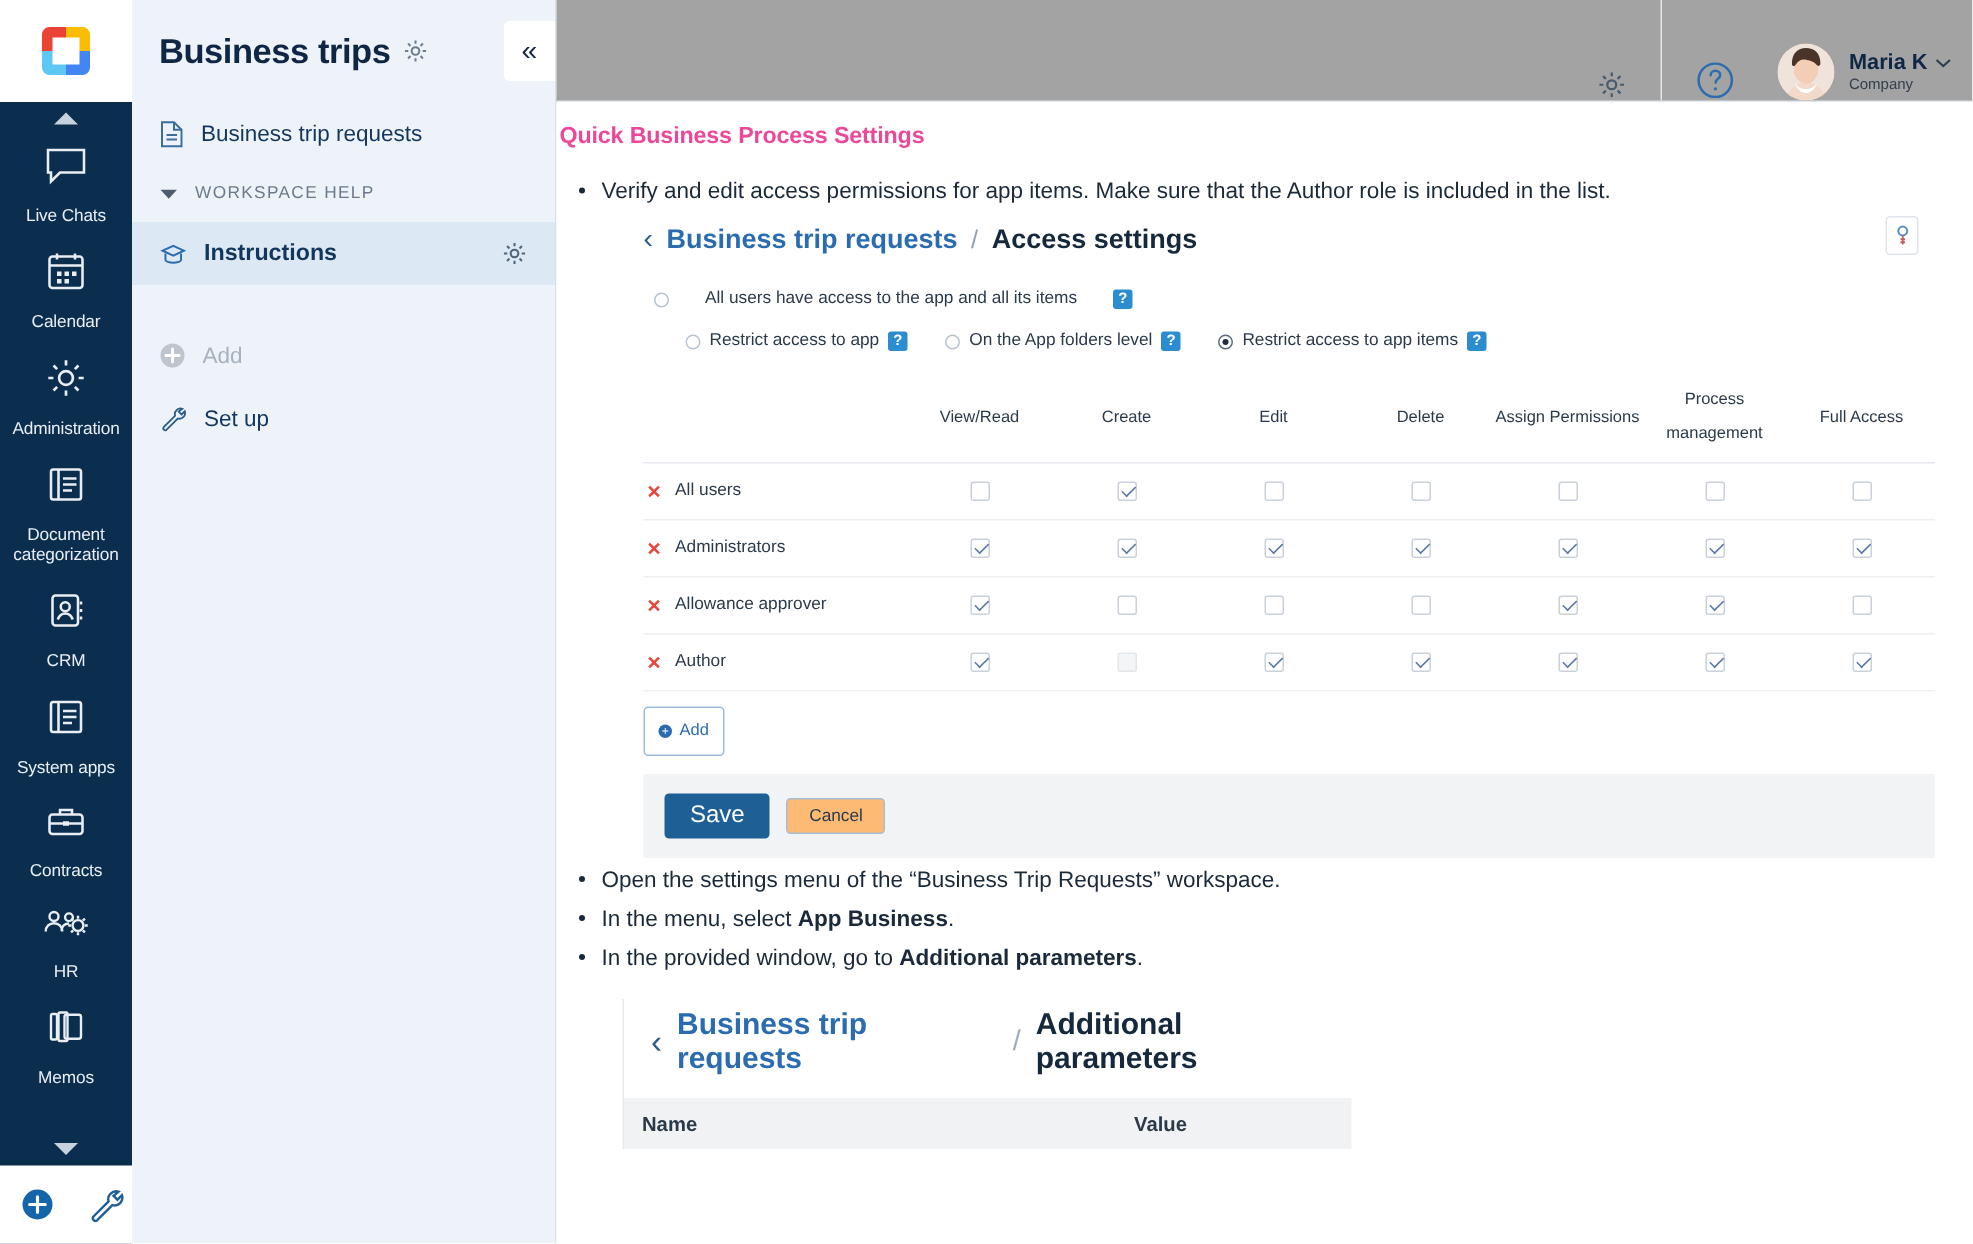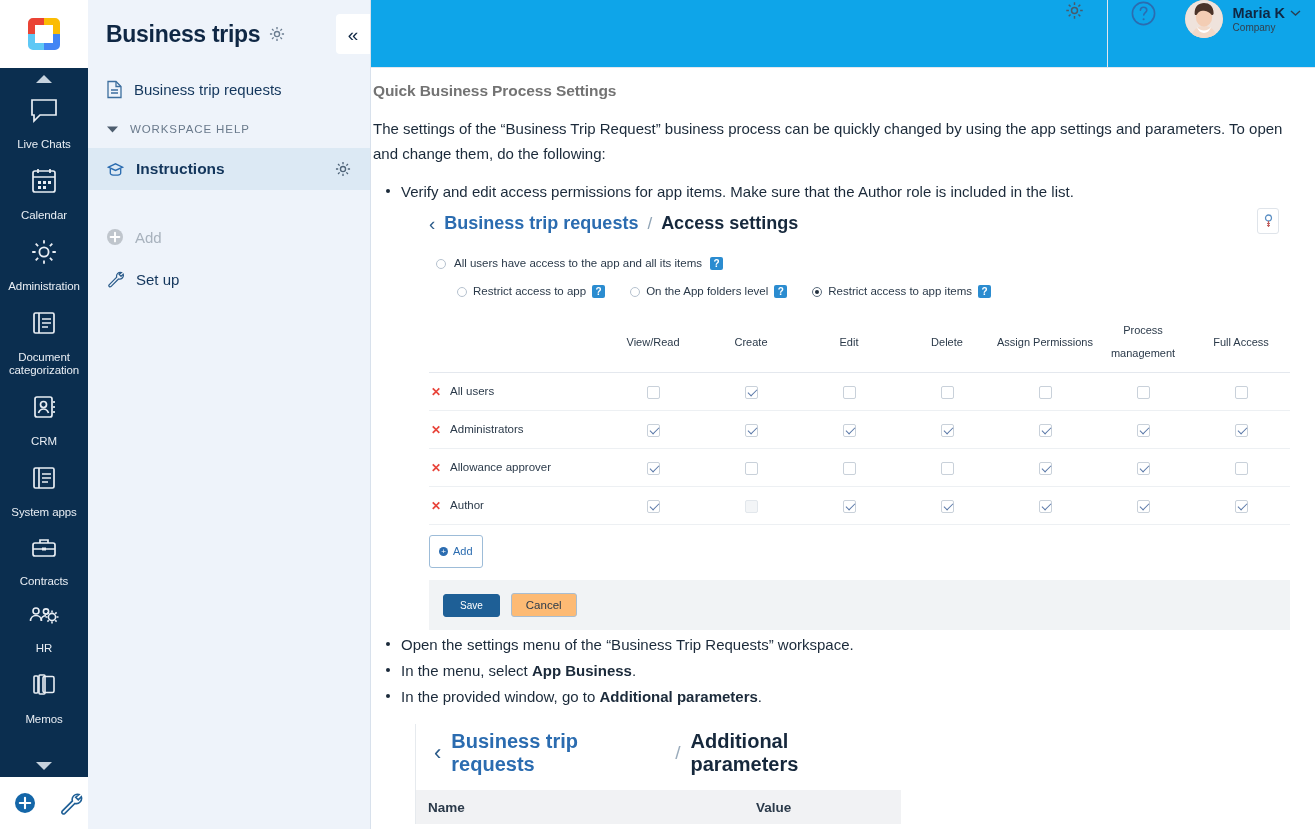--- a/index.html
+++ b/index.html
@@ -80,22 +80,22 @@
     background: #dce9f4;
   }
   .ws-item.active .ws-item-label { font-weight: bold; color: #13365c; font-size: 15.5px; }
   .ws-item .trailing { margin-left: auto; display: flex; cursor: pointer; }
   .ws-item.muted .ws-item-label { color: #a8b2bd; }
   .ws-gap { height: 26px; }
 
   
   .mainwrap { flex: 1 1 auto; display: flex; flex-direction: column; min-width: 0; }
   .topbar {
-    height: 68px; flex: 0 0 68px; background: #0ea5e9;
-    display: flex; align-items: flex-start; justify-content: flex-end;
+    height: 68px; flex: 0 0 68px; background: #a3a3a3;
+    display: flex; align-items: flex-end; justify-content: flex-end;
     border-bottom: 1px solid #e2e7ee;
     position: relative;
   }
   .top-gear { padding: 0 22px; display: flex; cursor: pointer; }
   .top-divider { width: 1px; height: 68px; background: #e2e7ee; }
   .top-help { padding: 0 22px; display: flex; cursor: pointer; }
   .user-box {
     display: flex; align-items: center; gap: 10px; padding-right: 14px; padding-left: 6px; cursor: pointer;
   }
   .avatar {
@@ -106,21 +106,21 @@
   .user-name { font-size: 14.5px; font-weight: bold; color: #0f2744; display: flex; align-items: center; gap: 5px; }
   .user-company { font-size: 10px; color: #32404f; }
 
   
   .content {
     flex: 1 1 auto; background: #ffffff; overflow: hidden;
     padding: 14px 0 0 0; position: relative;
   }
   .c-pad { padding: 0 16px 0 0; }
   h1.doc-title {
-    font-size: 15.5px; font-weight: bold; color: #737373;
+    font-size: 15.5px; font-weight: bold; color: #ec4899;
     margin: 0 0 16px 2px; letter-spacing: -0.1px;
   }
   p.doc-p {
     font-size: 15px; color: #1b2a3a; line-height: 25px;
     margin: 0 14px 14px 2px;
   }
   ul.doc-ul { list-style: none; margin: 0 0 0 2px; padding: 0; }
   ul.doc-ul > li {
     position: relative; padding-left: 28px; font-size: 15px; color: #1b2a3a;
     line-height: 23px; margin-bottom: 3px;
@@ -140,21 +140,21 @@
   .back-chevron { color: #2b5b8a; font-size: 19px; line-height: 1; }
   .crumb-link { font-size: 18px; font-weight: bold; color: #2b6cb0; cursor: pointer; }
   .crumb-sep { font-size: 17px; color: #8fa3b5; }
   .crumb-cur { font-size: 18px; font-weight: bold; color: #16283c; }
   .embed-tool-btn {
     position: absolute; right: 20px; top: -4px;
     width: 22px; height: 26px; border: 1px solid #dfe4ea; border-radius: 3px;
     background: #fff; display: flex; align-items: center; justify-content: center;
     cursor: pointer;
   }
-  .radio-row { display: flex; align-items: center; gap: 8px; margin: 5px 0 0 7px; font-size: 11.5px; color: #2b3a4a; }
+  .radio-row { display: flex; align-items: center; gap: 24px; margin: 5px 0 0 7px; font-size: 11.5px; color: #2b3a4a; }
   .radio-row.indent { margin-left: 28px; gap: 7px; text-align: center; }
   .radio {
     width: 10px; height: 10px; border-radius: 50%; border: 1px solid #b6c2cf;
     background: #fff; flex: 0 0 10px; display: inline-block; position: relative; cursor: pointer;
   }
   .radio.on { border-color: #5b6b7c; }
   .radio.on::after {
     content: ""; position: absolute; left: 2px; top: 2px; width: 4px; height: 4px;
     border-radius: 50%; background: #222f3d;
   }
@@ -199,21 +199,21 @@
   .plus-circ {
     width: 9px; height: 9px; border-radius: 50%; background: #2b6cb0; color: #fff;
     font-size: 8px; display: inline-flex; align-items: center; justify-content: center; line-height: 1;
   }
   .btnbar {
     margin-top: 12px; width: 861px; background: #f1f3f5; padding: 13px 14px;
     display: flex; gap: 11px; align-items: center;
   }
   .btn-save {
     background: #1e5f96; color: #fff; border: 1px solid #1e5f96; border-radius: 3px;
-    padding: 5px 16px; font-size: 10px; cursor: pointer;
+    padding: 5px 16px; font-size: 16px; cursor: pointer;
   }
   .btn-cancel {
     background: #fdba74; color: #2b3a4a; border: 1px solid #a9bdd0; border-radius: 3px;
     padding: 5px 14px; font-size: 11.5px; cursor: pointer;
   }
 
   
   .embed2 { margin: 16px 0 0 44px; width: 485px; border-left: 1px solid #e6eaee; }
   .embed2-head {
     display: flex; align-items: center; gap: 10px; padding: 6px 0 14px 18px;
@@ -454,21 +454,20 @@
           </div>
           <div class="user-company">Company</div>
         </div>
       </div>
     </div>
 
     <div class="content">
       <div class="c-pad">
 
         <h1 class="doc-title">Quick Business Process Settings</h1>
-        <p class="doc-p">The settings of the “Business Trip Request” business process can be quickly changed by using the app settings and parameters. To open and change them, do the following:</p>
 
         <ul class="doc-ul">
 
           <li>
             <span>Verify and edit access permissions for app items. Make sure that the Author role is included in the list.</span>
 
             
             <div class="embed">
 
               <div class="embed-head">

